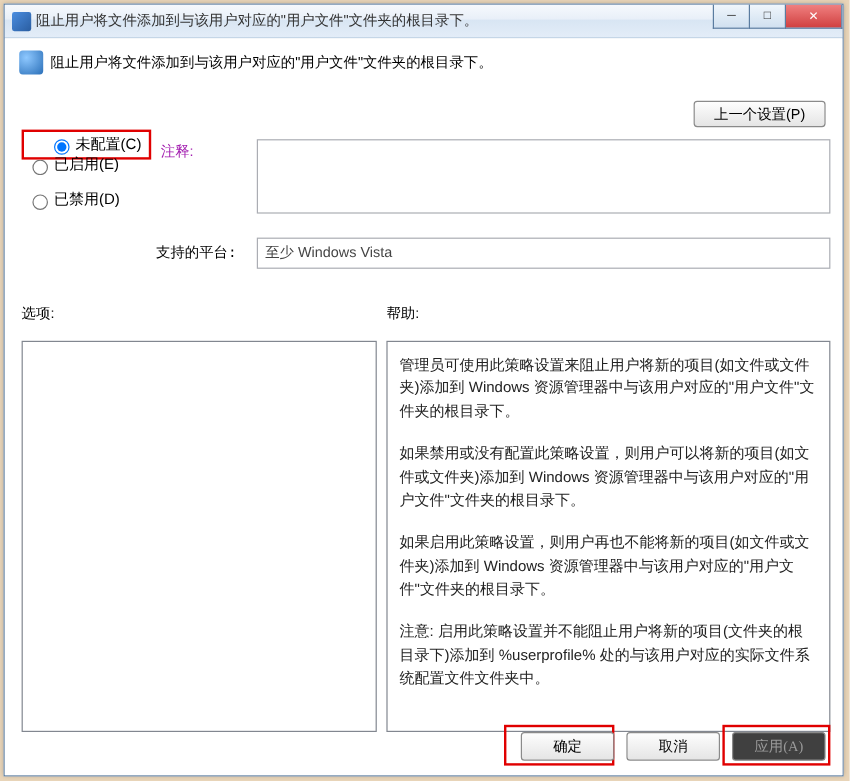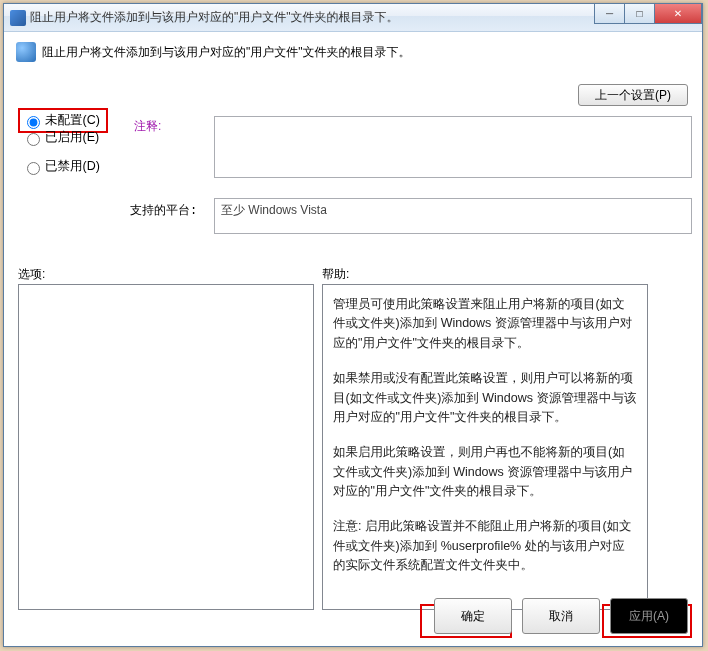--- a/index.html
+++ b/index.html
@@ -97,37 +97,37 @@
     min-width: 94px;
     height: 22px;
     font-size: 12px;
     font-family: inherit;
     border: 1px solid #8a8a8a;
     border-radius: 3px;
     background: linear-gradient(to bottom,#fdfdfd,#e5e5e5);
     cursor: pointer;
     padding: 0 16px;
   }
-  button.std:disabled { color: #9a9a9a; background: #000000; }
+  button.std:disabled { color: #9a9a9a; background: #404040; }
   .radio-block {
     position: absolute;
     left: 18px;
     top: 80px;
   }
   .radio-row {
     display: flex;
     align-items: center;
     margin-bottom: 12px;
     font-size: 12.5px;
     color: #000;
   }
   .radio-row input { margin-right: 5px; }
   .highlight {
     border: 2px solid #e00000;
-    padding: 2px 6px 2px 2px;
+    padding: 2px 6px 2px 20px;
     margin: -4px -8px -4px -4px;
   }
   .label-col {
     position: absolute;
     left: 130px;
     top: 86px;
     color: #a21caf;
   }
   .comment-box {
     position: absolute;
@@ -143,67 +143,67 @@
     left: 126px;
     top: 170px;
     color: #000;
     font-family: Liberation Mono, monospace;
   }
   .platform-box {
     position: absolute;
     left: 210px;
     top: 166px;
     width: 478px;
-    height: 36px;
+    height: 26px;
     border: 1px solid #abadb3;
     background: #fff;
     padding: 3px 6px;
     color: #444;
     font-size: 12px;
   }
   .section-label {
     position: absolute;
-    top: 234px;
+    top: 221px;
     color: #000;
     text-align: center;
   }
   .options-box {
     position: absolute;
     left: 14px;
     top: 252px;
     width: 296px;
     height: 326px;
     border: 1px solid #828790;
     background: #fff;
   }
   .help-box {
     position: absolute;
     left: 318px;
     top: 252px;
-    width: 326px;
+    width: 370px;
     height: 326px;
     border: 1px solid #828790;
     background: #fff;
     overflow-y: scroll;
     padding: 10px 10px;
   }
   .help-box p {
     margin: 0 0 16px 0;
     line-height: 1.55;
     color: #222;
     font-size: 12.5px;
   }
   .bottom-btns {
     position: absolute;
     right: 14px;
     bottom: 12px;
     display: flex;
     gap: 10px;
   }
-  .bottom-btns button.std { min-width: 78px; height: 36px; }
+  .bottom-btns button.std { min-width: 78px; height: 24px; font-family: Liberation Serif, serif; }
   .hl-ok {
     position: absolute;
     border: 2px solid #e00000;
     pointer-events: none;
   }
   .scroll-stub::-webkit-scrollbar { width: 16px; }
 </style>
 </head>
 <body>
 
@@ -253,21 +253,21 @@
 
     <div class="section-label" style="left:14px">选项:</div>
     <div class="section-label" style="left:318px">帮助:</div>
 
     <div class="options-box"></div>
 
     <div class="help-box scroll-stub">
       <p>管理员可使用此策略设置来阻止用户将新的项目(如文件或文件夹)添加到 Windows 资源管理器中与该用户对应的"用户文件"文件夹的根目录下。</p>
       <p>如果禁用或没有配置此策略设置，则用户可以将新的项目(如文件或文件夹)添加到 Windows 资源管理器中与该用户对应的"用户文件"文件夹的根目录下。</p>
       <p>如果启用此策略设置，则用户再也不能将新的项目(如文件或文件夹)添加到 Windows 资源管理器中与该用户对应的"用户文件"文件夹的根目录下。</p>
-      <p>注意: 启用此策略设置并不能阻止用户将新的项目(如文件或文件夹)添加到 %userprofile% 处的与该用户对应的实际文件系统配置文件文件夹中。</p>
+      <p>注意: 启用此策略设置并不能阻止用户将新的项目(文件夹的根目录下)添加到 %userprofile% 处的与该用户对应的实际文件系统配置文件文件夹中。</p>
     </div>
 
     <div class="hl-ok" style="right:190px; bottom:8px; width:92px; height:34px"></div>
     <div class="hl-ok" style="right:10px; bottom:8px; width:90px; height:34px"></div>
 
     <div class="bottom-btns">
       <button class="std">确定</button>
       <button class="std">取消</button>
       <button class="std" disabled="">应用(A)</button>
     </div>

